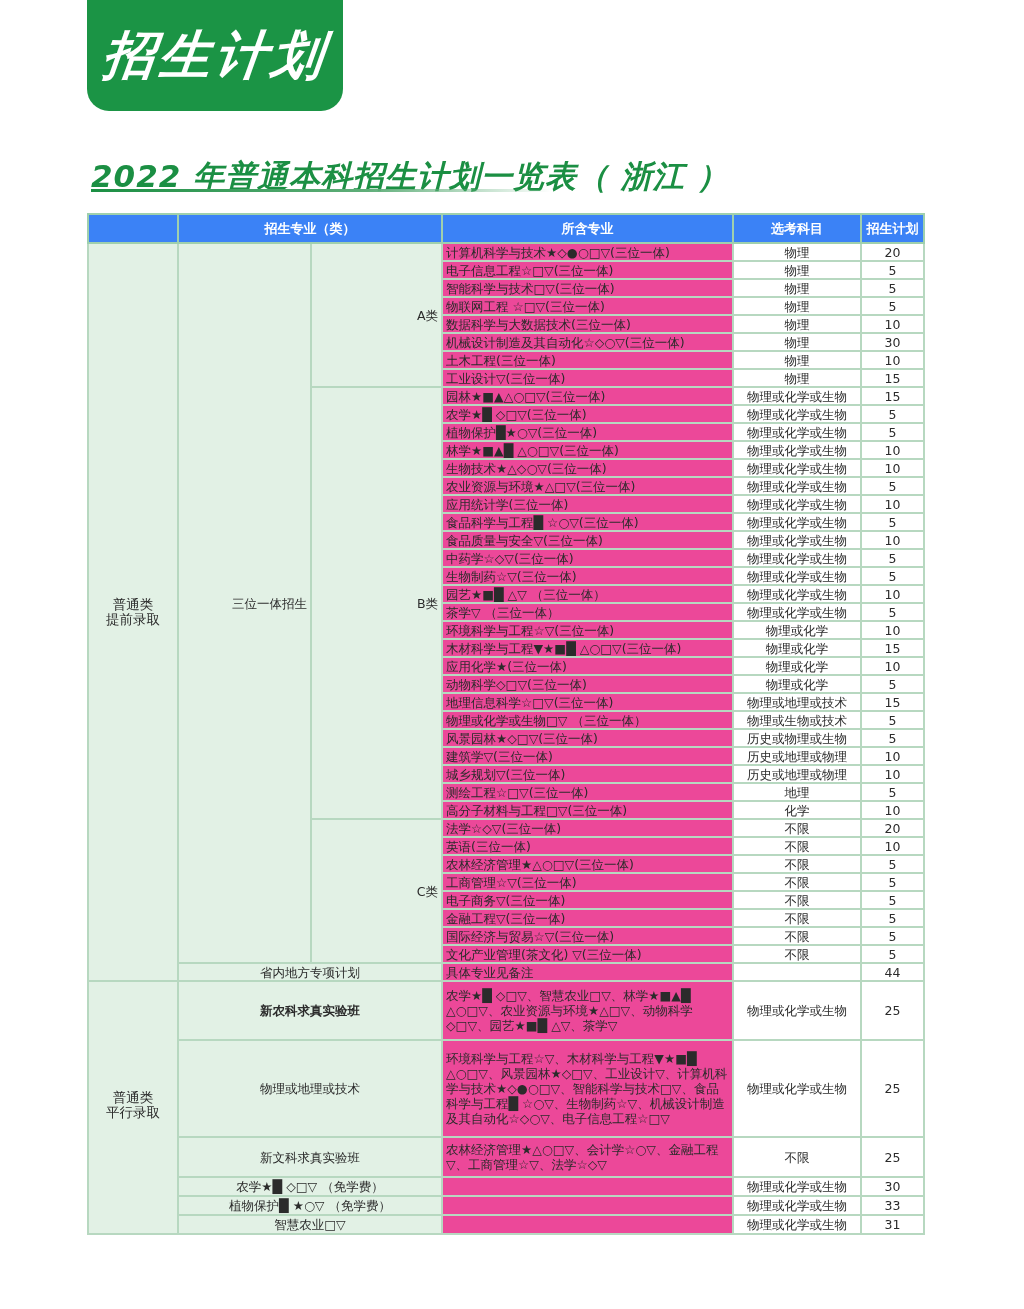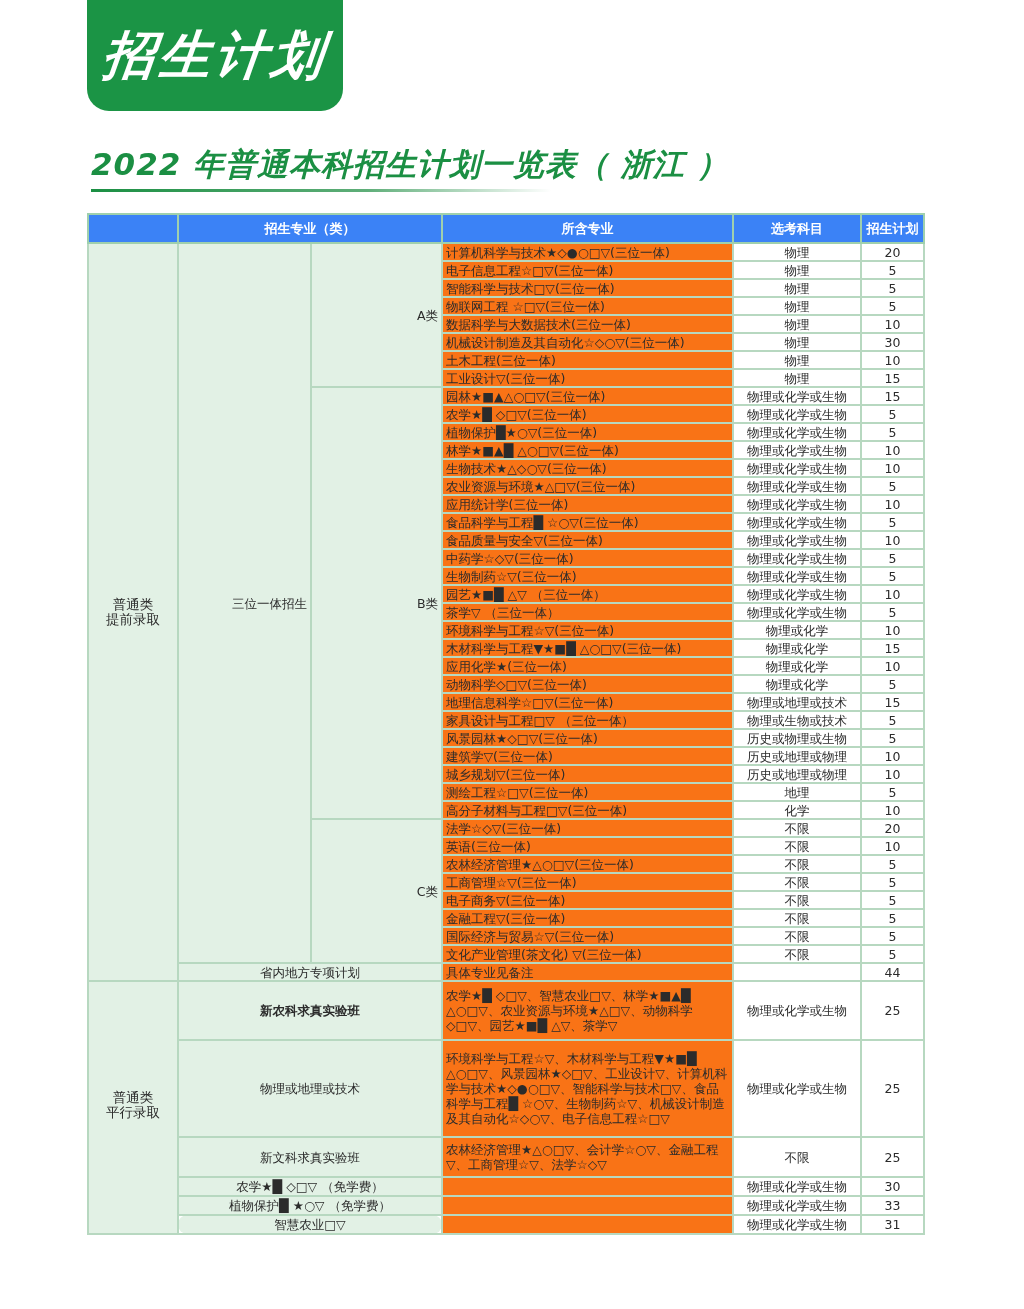--- a/index.html
+++ b/index.html
@@ -1,30 +1,30 @@
 <!DOCTYPE html>
 <html><head>
 <meta charset="utf-8">
 <style>
   html, body { margin:0; padding:0; background:#ffffff; }
   body { width:1024px; height:1309px; overflow:hidden; position:relative; font-family:"DejaVu Sans","Liberation Sans",sans-serif; color:#2b2b2b; }
   .banner { position:absolute; left:87px; top:0; width:256px; height:111px; background:#1b9445; border-radius:0 0 22px 22px; display:flex; align-items:center; justify-content:center; }
   .banner span { color:#ffffff; font-size:52px; font-weight:bold; font-style:italic; letter-spacing:4px; transform:skewX(-6deg); }
-  .subtitle { position:absolute; left:91px; top:144px; font-size:31px; font-weight:bold; font-style:italic; color:#1b8f43; letter-spacing:1px; white-space:nowrap; }
+  .subtitle { position:absolute; left:91px; top:156px; font-size:31px; font-weight:bold; font-style:italic; color:#1b8f43; letter-spacing:1px; white-space:nowrap; }
   .subtitle-line { position:absolute; left:91px; top:189px; width:460px; height:3px; background:linear-gradient(to right,#1b8f43 0%, #5fae79 60%, rgba(255,255,255,0) 100%); }
   table.plan { position:absolute; left:87px; top:213px; width:838px; border-collapse:collapse; table-layout:fixed; font-size:12.5px; }
   table.plan td, table.plan th { border:2px solid #b7d8c0; padding:0 3px; line-height:15px; }
   table.plan th { background:#3b82f6; color:#ffffff; font-weight:bold; font-size:13px; height:27px; text-align:center; border-color:#9fd0ad; }
   td.grp { background:#e2f1e5; vertical-align:middle; }
   td.c { text-align:right; }
   td.major { text-align:left; white-space:nowrap; overflow:hidden; }
   td.wrap { white-space:normal; line-height:19.5px; padding:1px 3px; }
   tr.r td { height:16px; }
   td.subj, td.num { text-align:center; background:#ffffff; }
-  td.major { background:#f97316; }
+  td.major { background:#ec4899; }
   td.lbl { text-align:center; padding-left:4px; }
   .two-line { line-height:22px; font-size:13.5px; }
 </style>
 </head>
 <body>
 
 <div class="banner">
   <span>招生计划</span>
 </div>
 <div class="subtitle">2022 年普通本科招生计划一览表（ 浙江 ）</div>
@@ -177,21 +177,21 @@
         <td class="major">动物科学◇□▽(三位一体)</td>
         <td class="subj">物理或化学</td>
         <td class="num">5</td>
       </tr>
       <tr class="r">
         <td class="major">地理信息科学☆□▽(三位一体)</td>
         <td class="subj">物理或地理或技术</td>
         <td class="num">15</td>
       </tr>
       <tr class="r">
-        <td class="major">家具设计与工程□▽ （三位一体）</td>
+        <td class="major">物理或化学或生物□▽ （三位一体）</td>
         <td class="subj">物理或生物或技术</td>
         <td class="num">5</td>
       </tr>
       <tr class="r">
         <td class="major">风景园林★◇□▽(三位一体)</td>
         <td class="subj">历史或物理或生物</td>
         <td class="num">5</td>
       </tr>
       <tr class="r">
         <td class="major">建筑学▽(三位一体)</td>
@@ -285,19 +285,19 @@
         <td class="subj">物理或化学或生物</td>
         <td class="num">30</td>
       </tr>
       <tr class="r">
         <td class="grp lbl" colspan="2" style="height: 17px;">植物保护█ ★○▽ （免学费）</td>
         <td class="major wrap"></td>
         <td class="subj">物理或化学或生物</td>
         <td class="num">33</td>
       </tr>
       <tr class="r">
-        <td class="grp lbl" colspan="2" style="height: 17px; border-radius: 9px;">智慧农业□▽</td>
+        <td class="grp lbl" colspan="2" style="height: 17px;">智慧农业□▽</td>
         <td class="major wrap"></td>
         <td class="subj">物理或化学或生物</td>
         <td class="num">31</td>
       </tr>
     </tbody>
 </table>
 
 </body></html>

